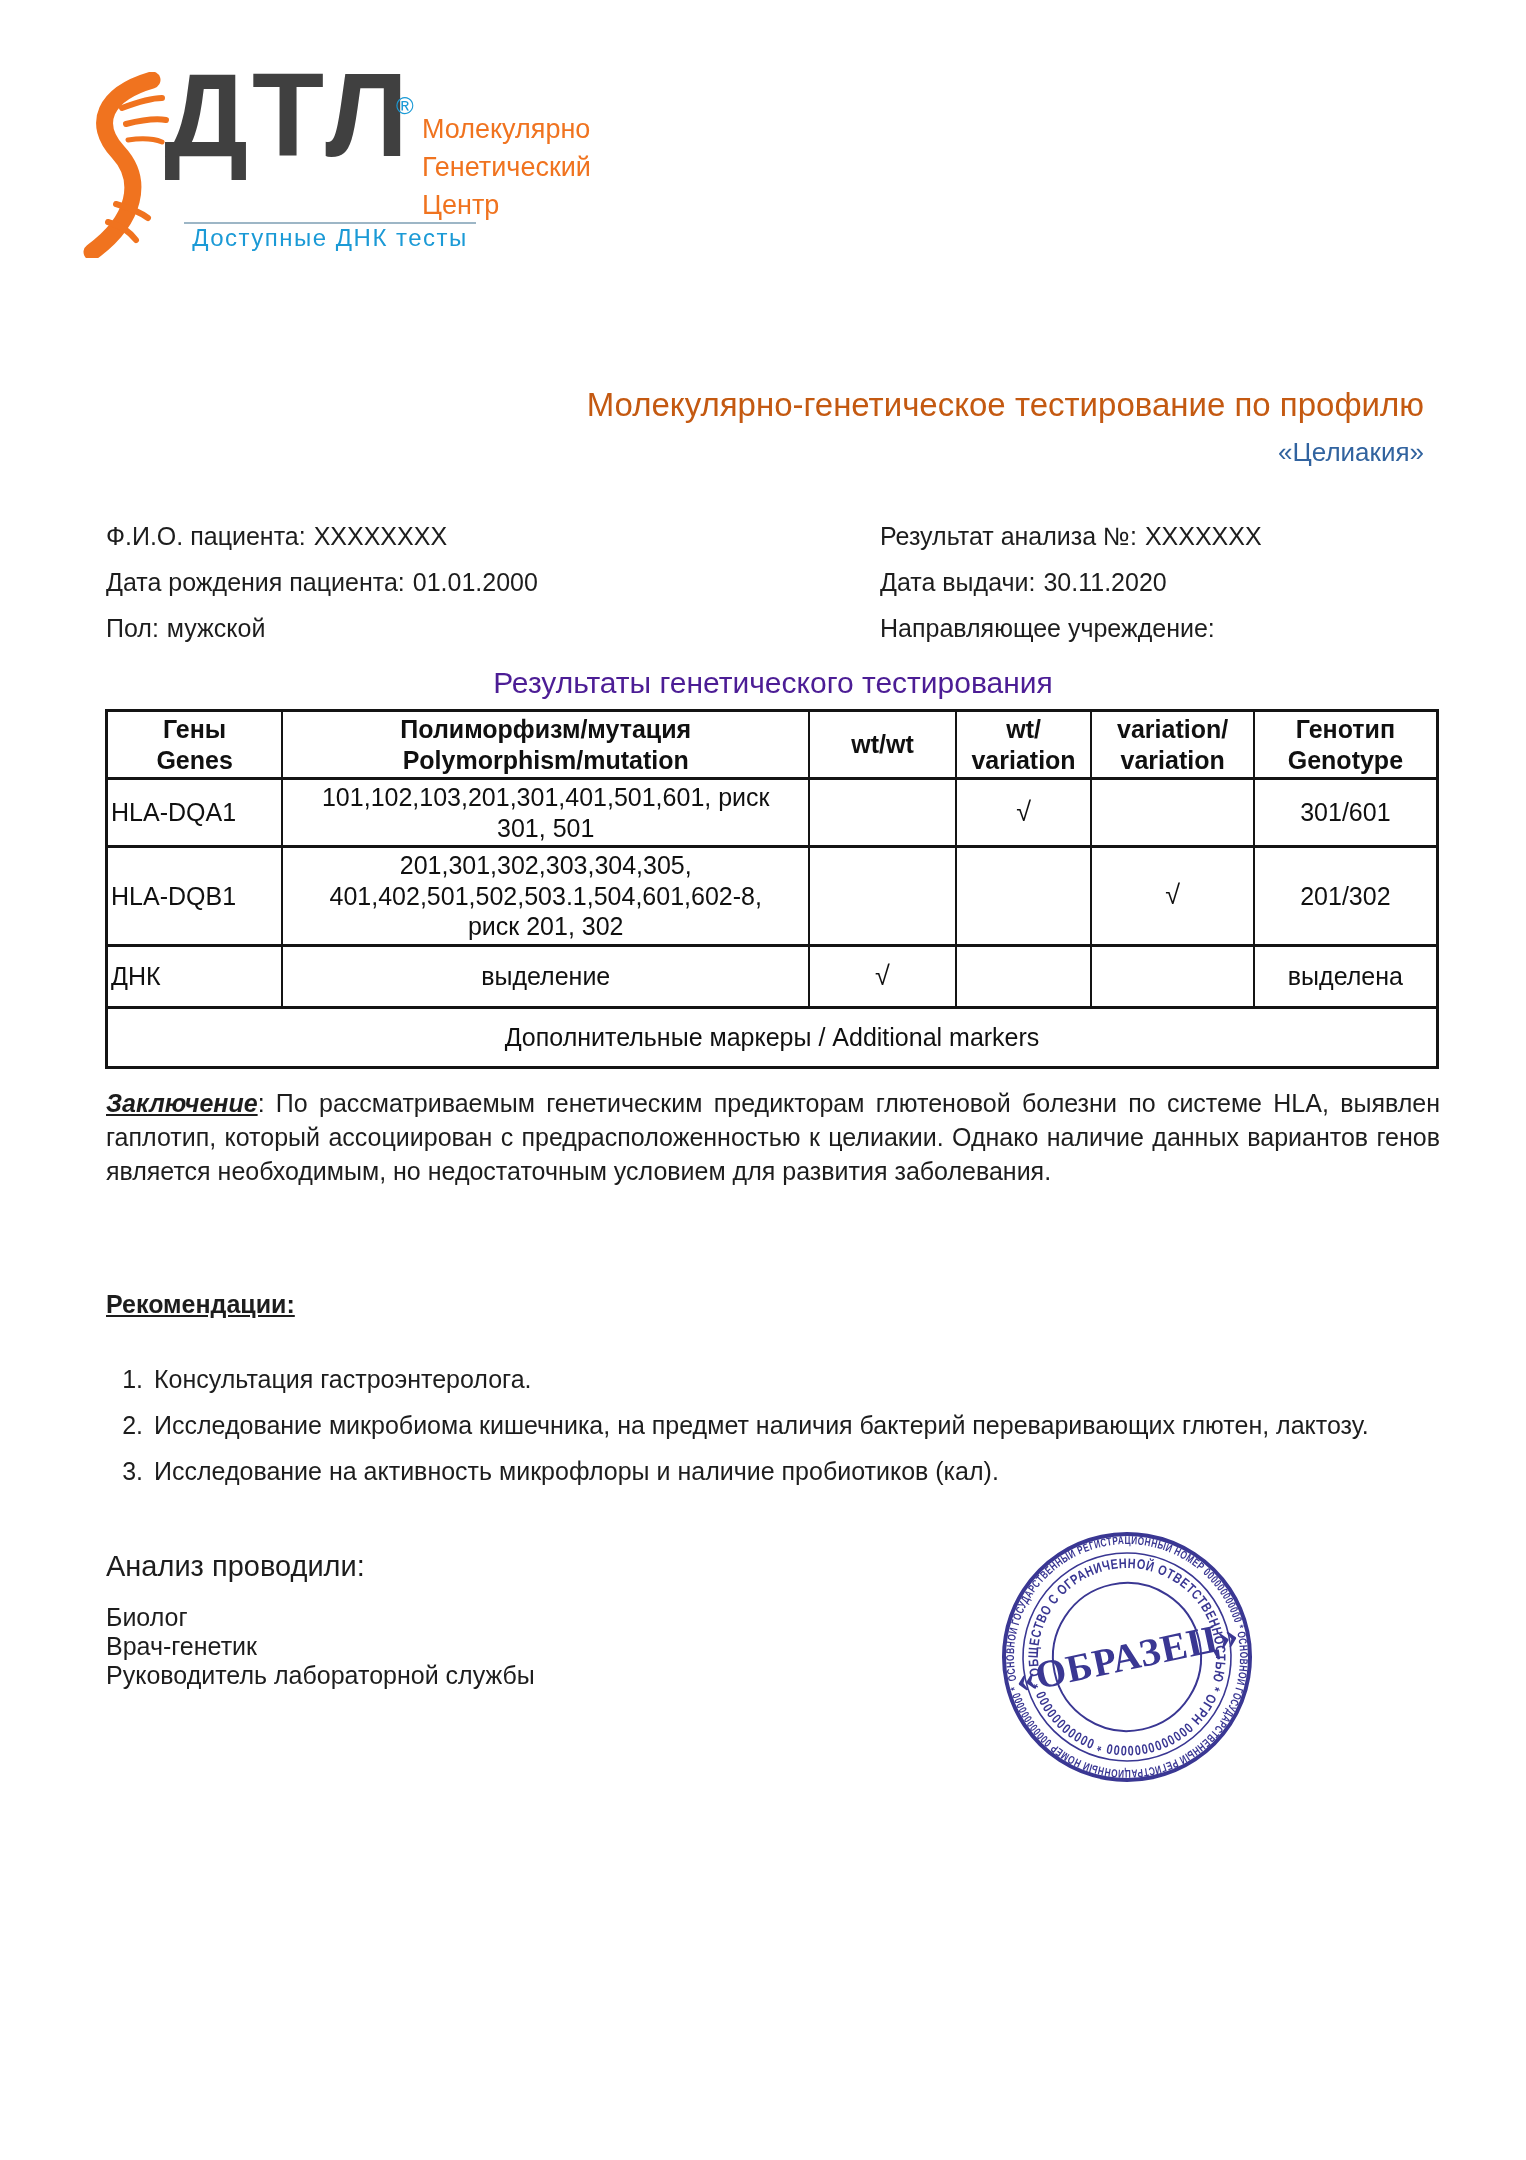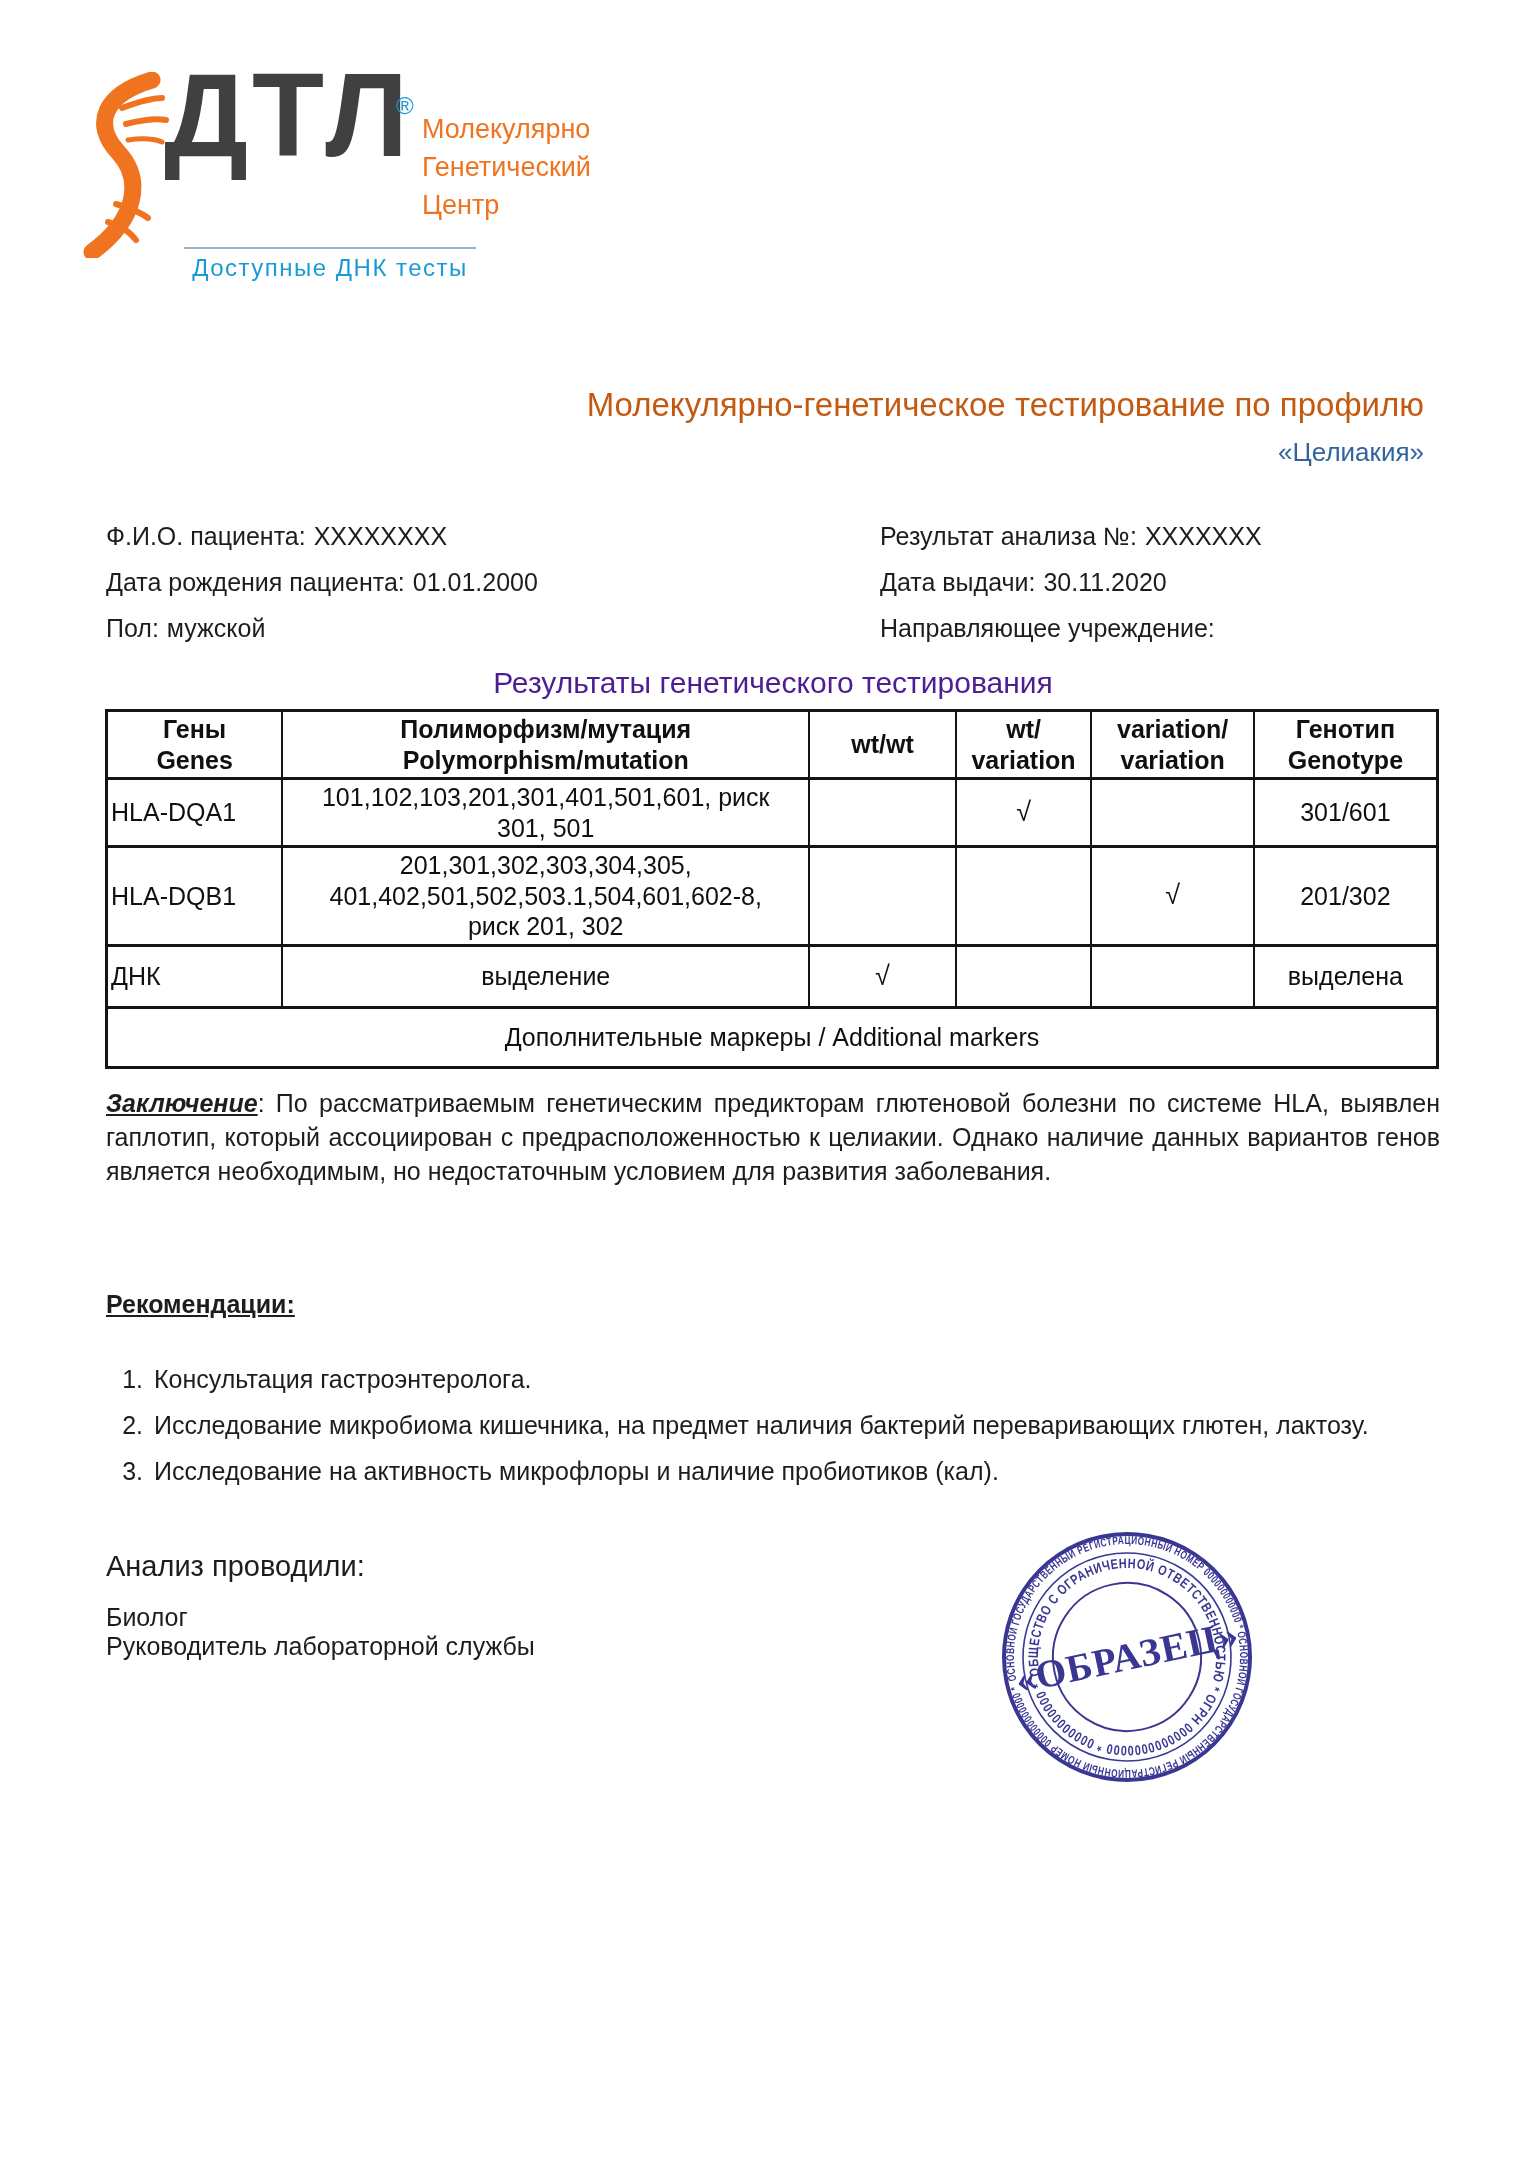--- a/index.html
+++ b/index.html
@@ -24,24 +24,22 @@
     position:absolute;top:22px;left:320px;
     font-size:24px;color:#1b9ad6;font-weight:400;
   }
   .logo-tagline{
     position:absolute;top:40px;left:346px;width:200px;
     font-size:27px;line-height:38px;color:#f0731f;font-weight:400;
   }
   .logo-subtitle{
     position:absolute;top:152px;left:108px;width:292px;
     border-top:2px solid #9db6c6;
-    padding-top:5px;
     font-size:24px;color:#1b9ad6;letter-spacing:1.5px;
     text-align:center;
-    margin-top:25px;
   }
   
   .doc-title{position:absolute;top:383px;left:90px;width:1334px;text-align:right;}
   .doc-title .t1{font-size:33px;color:#c45911;line-height:44px;}
   .doc-title .t2{font-size:26px;color:#31639f;line-height:44px;margin-top:3px;}
   
   .info{position:absolute;top:522px;left:106px;width:1334px;font-size:25px;}
   .info-row{position:relative;height:46px;}
   .info-left{position:absolute;left:0;top:0;}
   .info-right{position:absolute;left:774px;top:0;}
@@ -233,20 +231,21 @@
     <ol>
       <li>Консультация гастроэнтеролога.</li>
       <li>Исследование микробиома кишечника, на предмет наличия бактерий переваривающих глютен, лактозу.</li>
       <li>Исследование на активность микрофлоры и наличие пробиотиков (кал).</li>
     </ol>
   </div>
 
   <div class="analysts">
     <div class="an-h">Анализ проводили:</div>
     <div class="an-line">Биолог</div>
+    <div class="an-line">Врач-генетик</div>
     <div class="an-line">Руководитель лабораторной службы</div>
   </div>
 
   <svg class="stamp" viewBox="0 0 262 262">
     <defs>
       <path id="ringOuter" d="M 131,131 m -113,0 a 113,113 0 1,1 226,0 a 113,113 0 1,1 -226,0"></path>
       <path id="ringInner" d="M 131,131 m -89,0 a 89,89 0 1,1 178,0 a 89,89 0 1,1 -178,0"></path>
     </defs>
     <circle cx="131" cy="131" r="123" fill="none" stroke="#3a3793" stroke-width="4"></circle>
     <circle cx="131" cy="131" r="104" fill="none" stroke="#3a3793" stroke-width="1.6"></circle>

